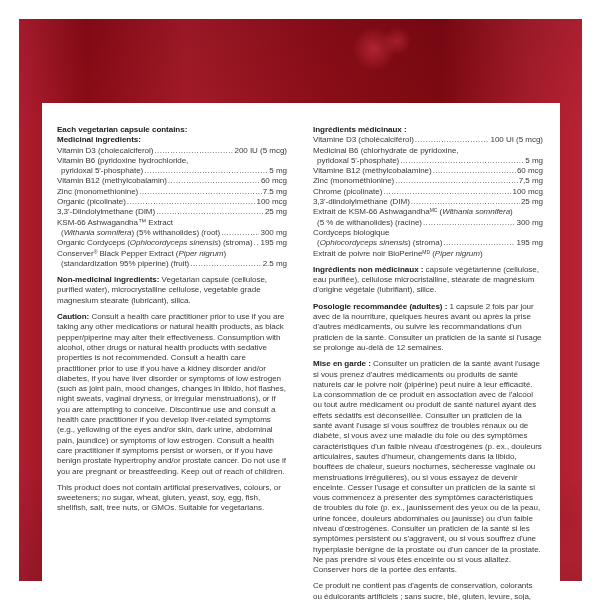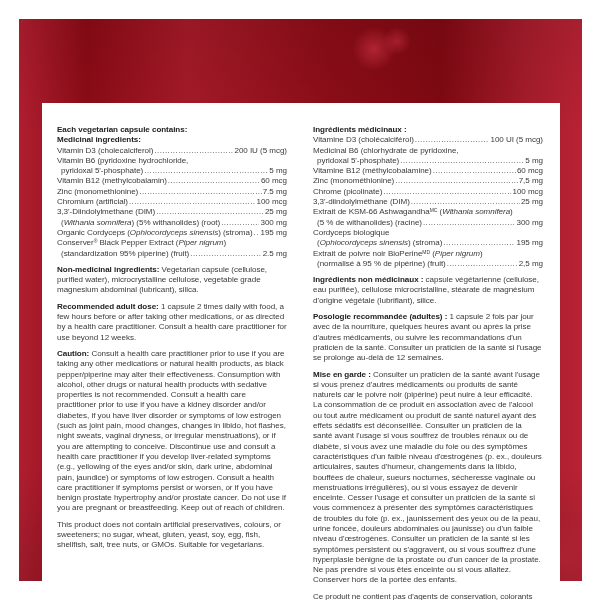--- a/index.html
+++ b/index.html
@@ -68,48 +68,48 @@
       <span class="name">Vitamin B12 (methylcobalamin)</span>
         <span class="dots"></span>
         <span class="amt">60 mcg</span>
     </div>
     <div class="row">
       <span class="name">Zinc (monomethionine)</span>
         <span class="dots"></span>
         <span class="amt">7.5 mg</span>
     </div>
     <div class="row">
-      <span class="name">Chromium (artificial)</span>
+      <span class="name">Organic (picolinate)</span>
         <span class="dots"></span>
         <span class="amt">100 mcg</span>
     </div>
     <div class="row">
       <span class="name">3,3'-Diindolylmethane (DIM)</span>
         <span class="dots"></span>
         <span class="amt">25 mg</span>
     </div>
+    <div class="plain">KSM-66 Ashwagandha™ Extract</div>
     <div class="row indent">
       <span class="name">(<i>Withania somnifera</i>)<span> (5% withanolides) (root)</span></span>
         <span class="dots"></span>
         <span class="amt">300 mg</span>
     </div>
     <div class="row">
       <span class="name"><span>Organic Cordyceps (</span><i>Ophiocordyceps sinensis</i><span>) (stroma)</span></span>
         <span class="dots"></span>
         <span class="amt">195 mg</span>
     </div>
     <div class="plain"><span>Conserver</span><sup>®</sup><span> Black Pepper Extract (</span><i>Piper nigrum</i><span>)</span></div>
     <div class="row indent">
       <span class="name">(standardization 95% piperine) (fruit)</span>
         <span class="dots"></span>
         <span class="amt">2.5 mg</span>
     </div>
 
-    <div class="para"><b>Non-medicinal ingredients:</b><span> Vegetarian capsule (cellulose, purified water), microcrystalline cellulose, vegetable grade magnesium abdominal (lubricant), silica.</span></div>
-    <div class="para"><b>Recommended adult dose:</b><span> 1 capsule 2 times daily with food, a few hours before or after taking other medications, or as directed by a health care practitioner. Consult a health care practitioner for use beyond 12 weeks.</span></div>
+    <div class="para"><b>Non-medicinal ingredients:</b><span> Vegetarian capsule (cellulose, purified water), microcrystalline cellulose, vegetable grade magnesium stearate (lubricant), silica.</span></div>
     <div class="para"><b>Caution:</b><span> Consult a health care practitioner prior to use if you are taking any other medications or natural health products, as black pepper/piperine may alter their effectiveness. Consumption with alcohol, other drugs or natural health products with sedative properties is not recommended. Consult a health care practitioner prior to use if you have a kidney disorder and/or diabetes, if you have liver disorder or symptoms of low estrogen (such as joint pain, mood changes, changes in libido, hot flashes, night sweats, vaginal dryness, or irregular menstruations), or if you are attempting to conceive. Discontinue use and consult a health care practitioner if you develop liver-related symptoms (e.g., yellowing of the eyes and/or skin, dark urine, abdominal pain, jaundice) or symptoms of low estrogen. Consult a health care practitioner if symptoms persist or worsen, or if you have benign prostate hypertrophy and/or prostate cancer. Do not use if you are pregnant or breastfeeding. Keep out of reach of children.</span></div>
     <div class="para ital">This product does not contain artificial preservatives, colours, or sweeteners; no sugar, wheat, gluten, yeast, soy, egg, fish, shellfish, salt, tree nuts, or GMOs. Suitable for vegetarians.</div>
   </div>
 
   <div class="col right">
     <div class="hdr">Ingrédients médicinaux :</div>
 
     <div class="row">
       <span class="name">Vitamine D3 (cholécalciférol)</span>
         <span class="dots"></span>
@@ -147,25 +147,20 @@
         <span class="dots"></span>
         <span class="amt">300 mg</span>
     </div>
     <div class="plain">Cordyceps biologique</div>
     <div class="row indent">
       <span class="name"><span>(</span><i>Ophiocordyceps sinensis</i><span>) (stroma)</span></span>
         <span class="dots"></span>
         <span class="amt">195 mg</span>
     </div>
     <div class="plain"><span>Extrait de poivre noir BioPerine</span><sup>MD</sup><span> (</span><i>Piper nigrum</i><span>)</span></div>
-    <div class="row indent">
-      <span class="name">(normalisé à 95 % de pipérine) (fruit)</span>
-        <span class="dots"></span>
-        <span class="amt">2,5 mg</span>
-    </div>
 
     <div class="para"><b>Ingrédients non médicinaux :</b><span> capsule végétarienne (cellulose, eau purifiée), cellulose microcristalline, stéarate de magnésium d'origine végétale (lubrifiant), silice.</span></div>
     <div class="para"><b>Posologie recommandée (adultes) :</b><span> 1 capsule 2 fois par jour avec de la nourriture, quelques heures avant ou après la prise d'autres médicaments, ou suivre les recommandations d'un praticien de la santé. Consulter un praticien de la santé si l'usage se prolonge au-delà de 12 semaines.</span></div>
     <div class="para"><b>Mise en garde :</b><span> Consulter un praticien de la santé avant l'usage si vous prenez d'autres médicaments ou produits de santé naturels car le poivre noir (pipérine) peut nuire à leur efficacité. La consommation de ce produit en association avec de l'alcool ou tout autre médicament ou produit de santé naturel ayant des effets sédatifs est déconseillée. Consulter un praticien de la santé avant l'usage si vous souffrez de troubles rénaux ou de diabète, si vous avez une maladie du foie ou des symptômes caractéristiques d'un faible niveau d'œstrogènes (p. ex., douleurs articulaires, sautes d'humeur, changements dans la libido, bouffées de chaleur, sueurs nocturnes, sécheresse vaginale ou menstruations irrégulières), ou si vous essayez de devenir enceinte. Cesser l'usage et consulter un praticien de la santé si vous commencez à présenter des symptômes caractéristiques de troubles du foie (p. ex., jaunissement des yeux ou de la peau, urine foncée, douleurs abdominales ou jaunisse) ou d'un faible niveau d'œstrogènes. Consulter un praticien de la santé si les symptômes persistent ou s'aggravent, ou si vous souffrez d'une hyperplasie bénigne de la prostate ou d'un cancer de la prostate. Ne pas prendre si vous êtes enceinte ou si vous allaitez. Conserver hors de la portée des enfants.</span></div>
     <div class="para ital">Ce produit ne contient pas d'agents de conservation, colorants ou édulcorants artificiels ; sans sucre, blé, gluten, levure, soja, œufs, poissons, fruits de mer, sel, noix ni OGM. Convient aux végétariens.</div>
   </div>
 
 </div>
 
 </body></html>

